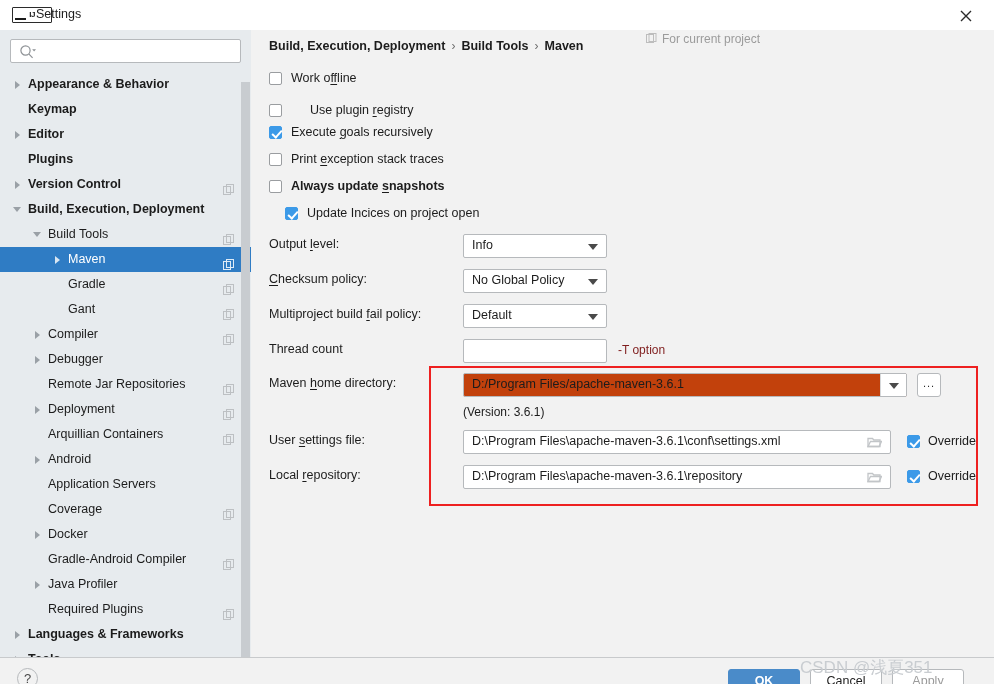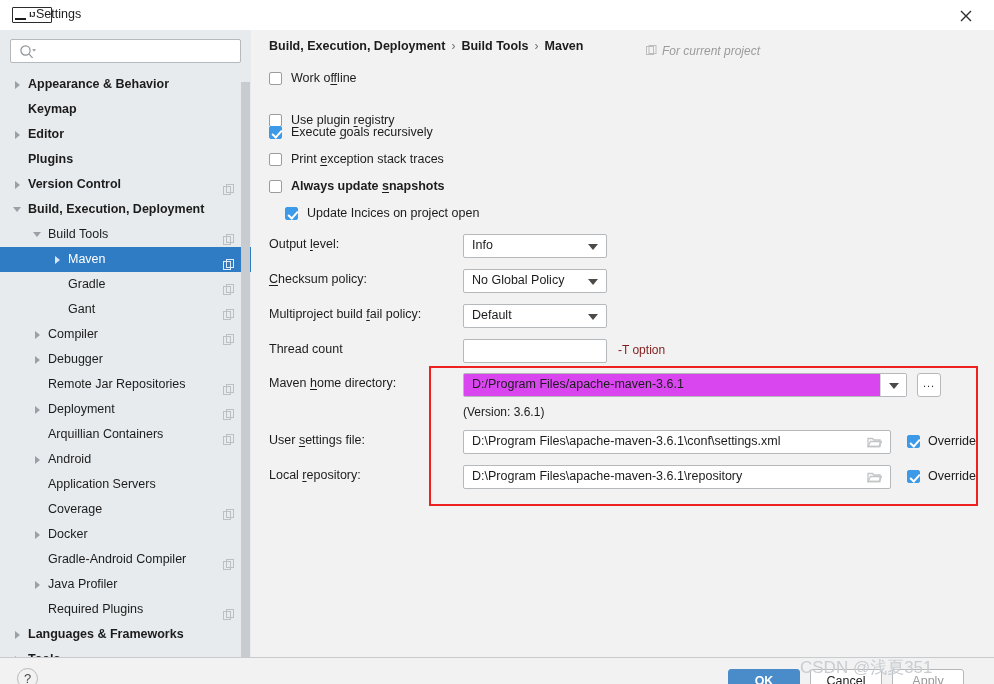--- a/index.html
+++ b/index.html
@@ -117,22 +117,22 @@
   }
   .breadcrumb {
     position: absolute; left: 18px; top: 9px;
     font-size: 12.5px; font-weight: 700; color: #1c1c1c;
     white-space: nowrap;
   }
   .breadcrumb .sep {
     font-weight: 400; color: #6e6e6e; margin: 0 6px; font-size: 12px;
   }
   .for-project {
-    position: absolute; left: 395px; top: 14px;
-    font-size: 12px; color: #9b9b9b; white-space: nowrap; font-style: italic;
+    position: absolute; left: 395px; top: 2px;
+    font-size: 12px; color: #9b9b9b; white-space: nowrap;
   }
   .for-project .pin2 {
     display: inline-block; width: 11px; height: 11px; margin-right: 5px;
     vertical-align: -1px; opacity: .6;
   }
 
   
   .cb-row {
     position: absolute; left: 18px; height: 20px;
     display: flex; align-items: center; white-space: nowrap;
@@ -179,21 +179,21 @@
 
   
   .redbox {
     position: absolute; left: 178px; top: 336px; width: 549px; height: 140px;
     border: 2px solid #ee2020; background: transparent; pointer-events: none;
   }
 
   
   .mh-field {
     position: absolute; left: 194px; top: 0; width: 444px; height: 24px;
-    background: #d946ef; border: 1px solid #b6b9bc; border-radius: 2px;
+    background: #c2410c; border: 1px solid #b6b9bc; border-radius: 2px;
   }
   .mh-field .val {
     position: absolute; left: 8px; top: 3px; font-size: 12.5px; color: #1c1c1c;
     white-space: nowrap;
   }
   .mh-arrow {
     position: absolute; right: 0; top: 0; width: 26px; height: 22px;
     border-left: 1px solid #d6d8da; background: #ffffff;
   }
   .mh-arrow .caret {
@@ -472,21 +472,21 @@
           <rect x="3" y="0.5" width="7" height="8" stroke="#9b9b9b" stroke-width="1" fill="none"></rect>
         </svg>
       </span><span>For current project</span>
     </div>
 
     <div id="checkbox-list">
         <div class="cb-row" style="top: 38px;">
           <span class="cbox"></span>
           <span class="cb-label"><span>Work o</span><span class="mn">ff</span><span>line</span></span>
         </div>
-        <div class="cb-row" style="top: 80px;">
+        <div class="cb-row" style="top: 70px; gap: 19px;">
           <span class="cbox"></span>
           <span class="cb-label"><span>Use plugin </span><span class="mn">r</span><span>egistry</span></span>
         </div>
         <div class="cb-row" style="top: 92px;">
           <span class="cbox checked"></span>
           <span class="cb-label"><span>Execute </span><span class="mn">g</span><span>oals recursively</span></span>
         </div>
         <div class="cb-row" style="top: 119px;">
           <span class="cbox"></span>
           <span class="cb-label"><span>Print </span><span class="mn">e</span><span>xception stack traces</span></span>

